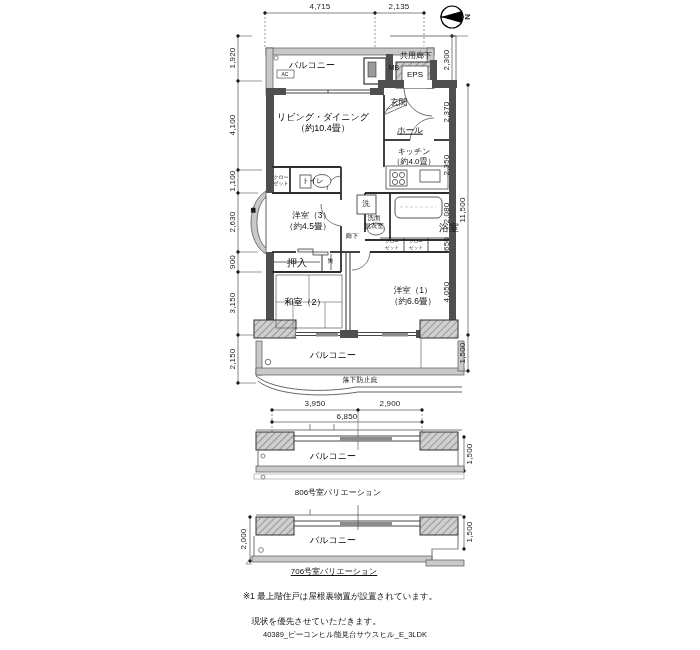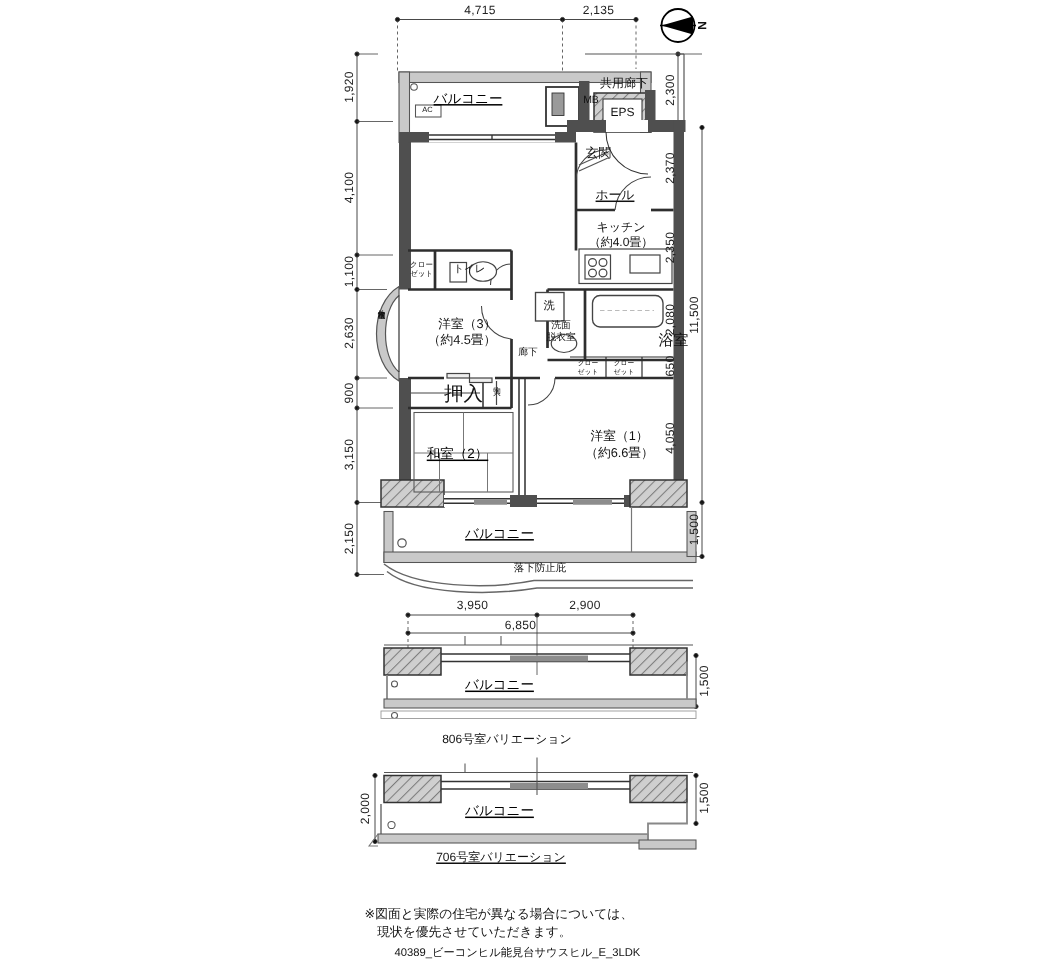--- a/index.html
+++ b/index.html
@@ -6,21 +6,21 @@
   #stage{position:relative;width:560px;height:650px;background:#ffffff;overflow:hidden;
          font-family:"Liberation Sans","DejaVu Sans",sans-serif;}
   #plan-svg{position:absolute;left:0;top:0;}
   .lbl{position:absolute;color:#111;transform:translate(-50%,-50%);text-align:center;
        white-space:pre-line;line-height:1.25;pointer-events:none;}
   .rot{transform:translate(-50%,-50%) rotate(-90deg);}
   .rot90{transform:translate(-50%,-50%) rotate(90deg);}
   .vert{writing-mode:vertical-rl;text-orientation:upright;letter-spacing:0;}
   .left{transform:translate(0,-50%);text-align:left;}
   .dim{font-size:8px;color:#222;letter-spacing:0.2px;}
-  .room{font-size:9px;color:#000;text-decoration:underline;}
+  .room{font-size:9px;color:#000;}
   .small{font-size:6.5px;}
   .tiny{font-size:5px;}
 </style>
 </head>
 <body>
 
 <div id="stage">
 
 <svg id="plan-svg" width="700" height="650" viewBox="0 0 700 650">
   <defs>
@@ -298,51 +298,53 @@
   <div class="lbl dim rot" style="left:463px;top:210px;">11,500</div>
   <div class="lbl dim rot" style="left:463px;top:353px;">1,500</div>
 
   <div class="lbl room" style="left:312px;top:66px;">バルコニー</div>
   <div class="lbl tiny" style="left:285px;top:74px;">AC</div>
   <div class="lbl" style="left:394px;top:68px;font-size:7px;">MB</div>
   <div class="lbl" style="left:416px;top:56px;font-size:8px;">共用廊下</div>
   <div class="lbl" style="left:415px;top:75px;font-size:8px;">EPS</div>
   <div class="lbl" style="left:399px;top:102px;font-size:8.5px;">玄関</div>
   <div class="lbl" style="left:410px;top:130px;font-size:8.5px;text-decoration:underline;">ホール</div>
+  <div class="lbl room" style="left:323px;top:123px;">リビング・ダイニング
+（約10.4畳）</div>
   <div class="lbl" style="left:414px;top:157px;font-size:8px;">キッチン
 （約4.0畳）</div>
   <div class="lbl tiny" style="left:281px;top:180px;width:16px;">クローゼット</div>
   <div class="lbl" style="left:313px;top:181px;font-size:7px;">トイレ</div>
   <div class="lbl" style="left:308px;top:221px;font-size:8.5px;text-align:right;">洋室（3）
 （約4.5畳）</div>
   <div class="lbl small" style="left:352px;top:236px;">廊下</div>
   <div class="lbl" style="left:366px;top:204px;font-size:7.5px;">洗</div>
   <div class="lbl small" style="left:374px;top:222px;">洗面
 脱衣室</div>
   <div class="lbl" style="left:421px;top:228px;font-size:10px;margin-left:28px;">浴室</div>
   <div class="lbl" style="left:392px;top:245px;width:14px;font-size:4.5px;">クローゼット</div>
   <div class="lbl" style="left:416px;top:245px;width:14px;font-size:4.5px;">クローゼット</div>
-  <div class="lbl" style="left:297px;top:263px;font-size:13px;margin-left:12px;">押入</div>
+  <div class="lbl" style="left:297px;top:263px;font-size:10px;">押入</div>
   <div class="lbl vert" style="left:327px;top:254px;font-size:5px;transform:none;">物入</div>
   <div class="lbl room" style="left:305px;top:303px;">和室（2）</div>
   <div class="lbl" style="left:413px;top:296px;font-size:8.5px;">洋室（1）
 （約6.6畳）</div>
   <div class="lbl vert" style="left:250px;top:203px;font-size:5px;transform:none;">室外機置場</div>
   <div class="lbl room" style="left:333px;top:356px;">バルコニー</div>
   <div class="lbl" style="left:360px;top:380px;font-size:7px;">落下防止庇</div>
 
   <div class="lbl dim" style="left:315px;top:404px;">3,950</div>
   <div class="lbl dim" style="left:390px;top:404px;">2,900</div>
   <div class="lbl dim" style="left:347px;top:417px;text-align:right;">6,850</div>
   <div class="lbl room" style="left:333px;top:457px;">バルコニー</div>
   <div class="lbl dim rot" style="left:470px;top:454px;">1,500</div>
   <div class="lbl" style="left:338px;top:493px;font-size:8px;">806号室バリエーション</div>
 
   <div class="lbl room" style="left:333px;top:541px;">バルコニー</div>
   <div class="lbl dim rot" style="left:244px;top:539px;">2,000</div>
   <div class="lbl dim rot" style="left:470px;top:532px;">1,500</div>
   <div class="lbl" style="left:334px;top:572px;font-size:8px;text-decoration:underline;">706号室バリエーション</div>
 
-  <div class="lbl left" style="left:243px;top:609px;font-size:8.5px;">※図面と実際の住宅が異なる場合については、</div>
+  <div class="lbl left" style="left:243px;top:596px;font-size:8.5px;">※1 最上階住戸は屋根裏物置が設置されています。</div>
   <div class="lbl left" style="left:243px;top:621px;font-size:8.5px;">　現状を優先させていただきます。</div>
   <div class="lbl left" style="left:263px;top:635px;font-size:7.5px;">40389_ビーコンヒル能見台サウスヒル_E_3LDK</div>
 
 </div>
 
 </body></html>

